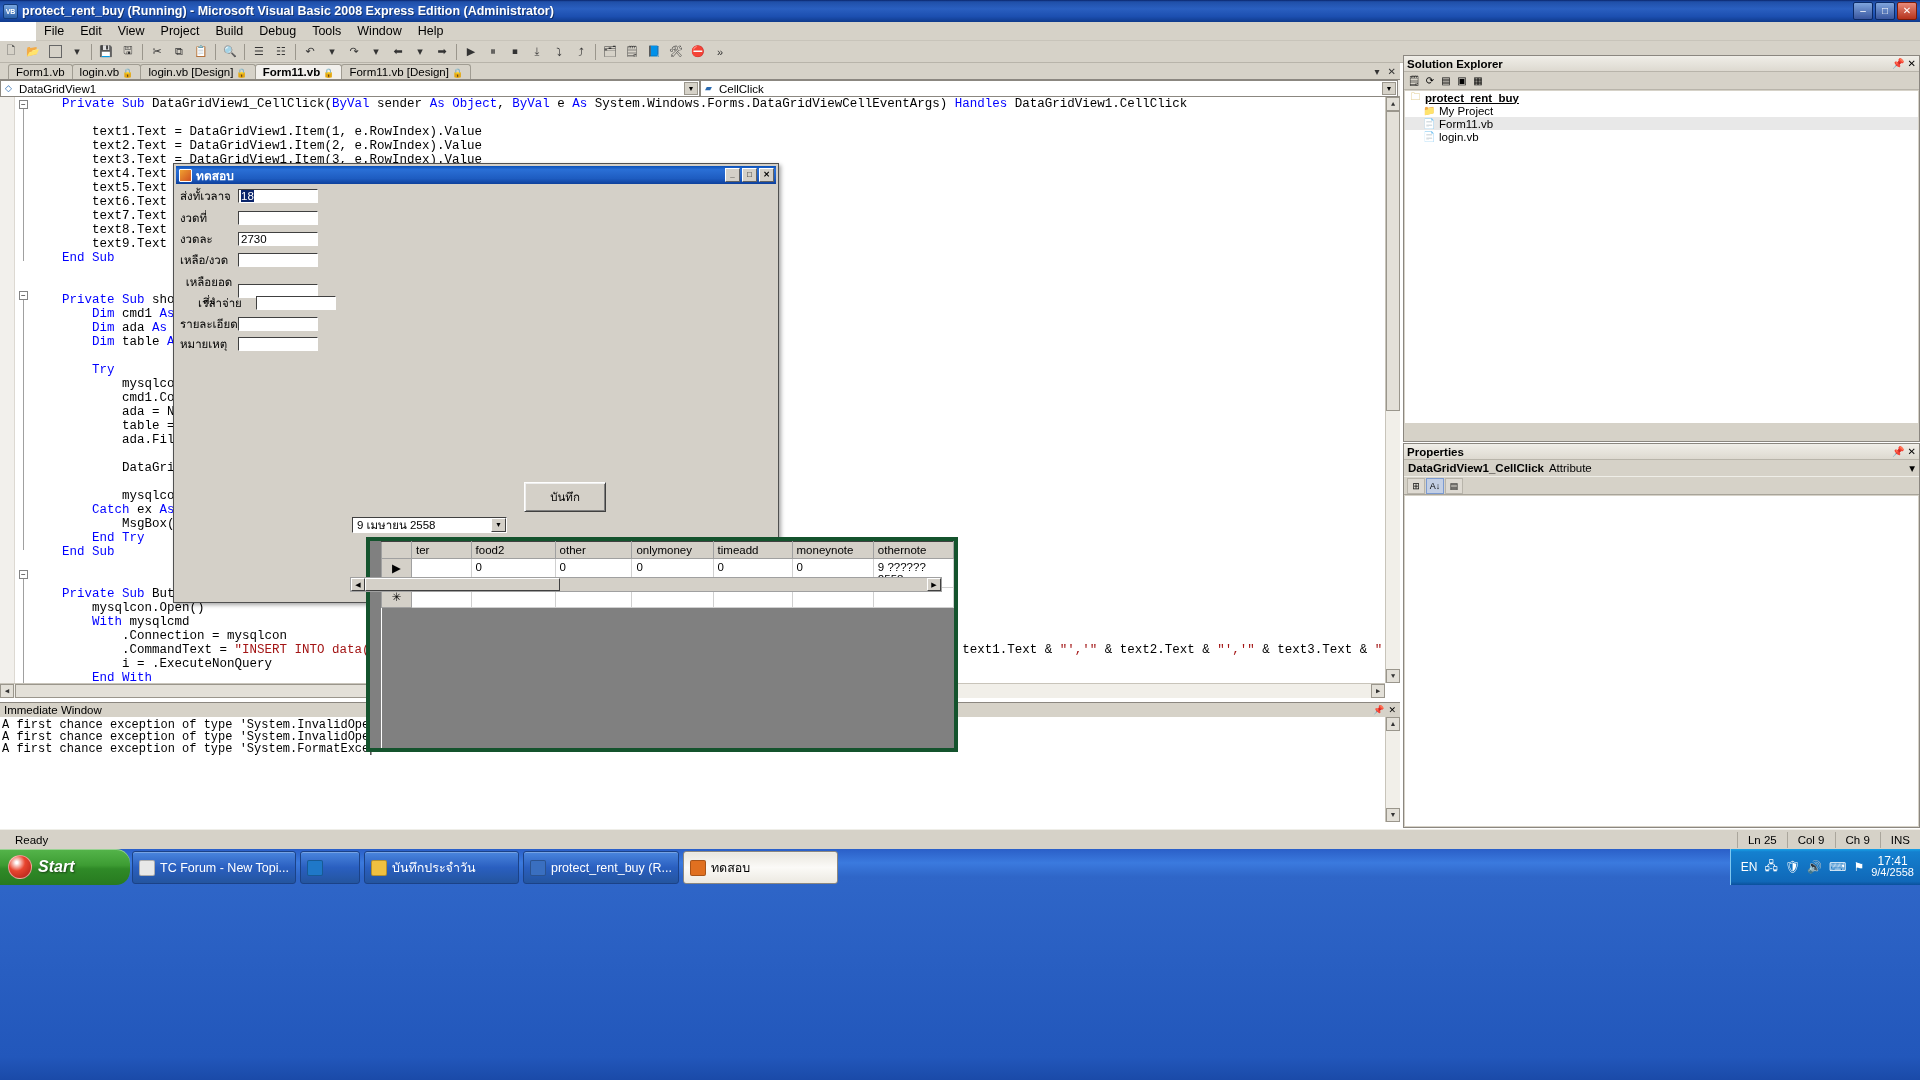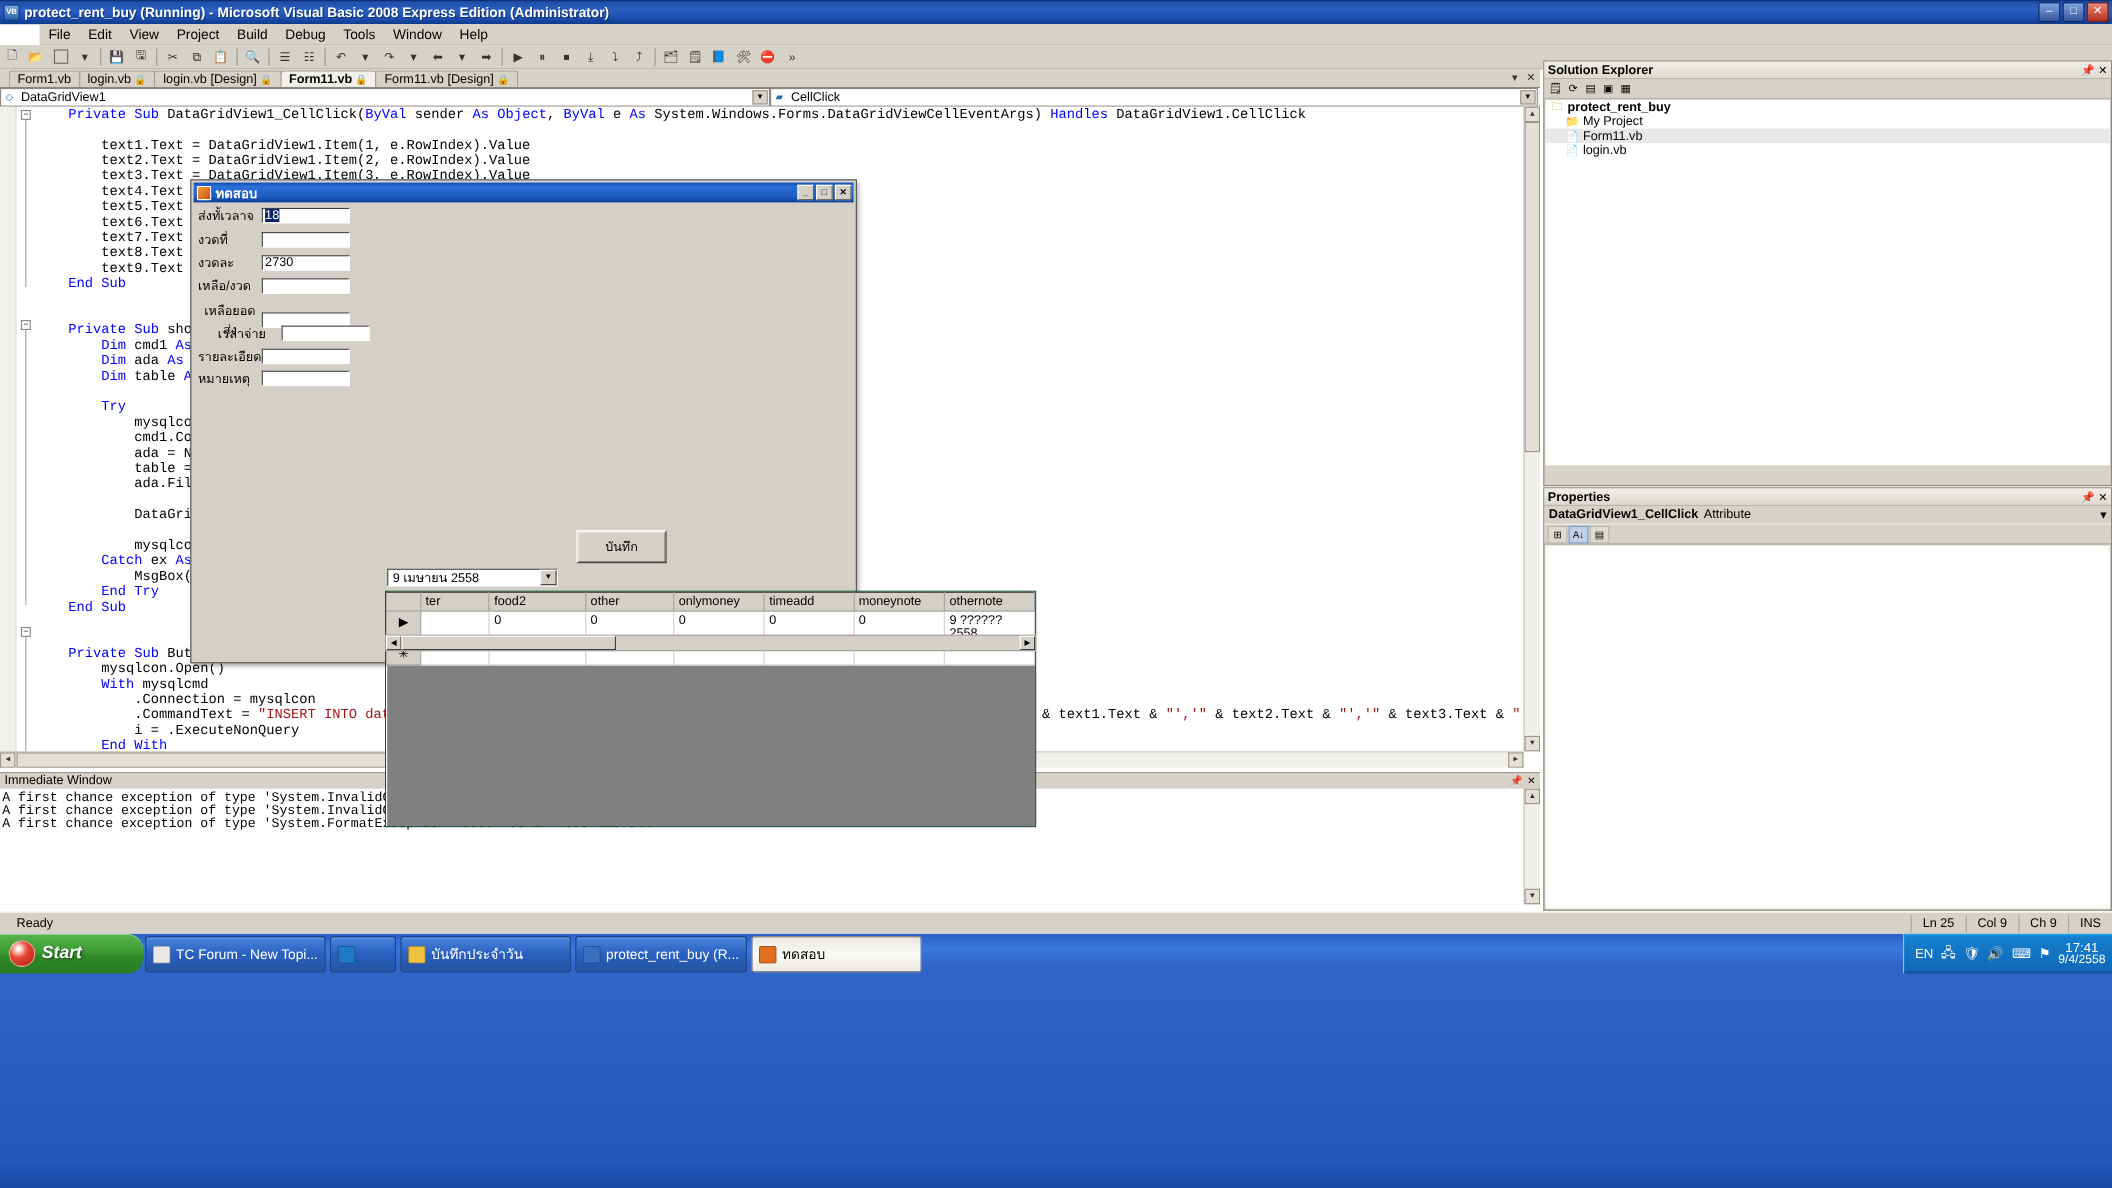--- a/index.html
+++ b/index.html
@@ -290,22 +290,22 @@
     position:absolute; left:178px; top:353px; width:155px; height:16px;
     background:#fff; border:1px solid; border-color:#404040 #fff #fff #404040;
     display:flex; align-items:center; font-size:11.5px; padding-left:4px;
   }
   #datepick .dp-arrow{
     margin-left:auto; width:15px;height:14px; background:#d4d0c8;
     border:1px solid; border-color:#fff #404040 #404040 #fff;
     font-size:7px; text-align:center; line-height:12px;
   }
   #dgv{
-    position:absolute; left:176px; top:373px; width:592px; height:215px;
-    background:#808080; border:1px solid #14532d; overflow:hidden;
+    position:absolute; left:192px; top:373px; width:592px; height:215px;
+    background:#808080; border:4px solid #14532d; overflow:hidden;padding-left:11px;
   }
   #dgv table{ border-collapse:collapse; background:#fff; font-size:11.5px; table-layout:fixed;}
   #dgv th{
     background:#d4d0c8; border:1px solid #a0a0a0;
     border-top:1px solid #404040;
     font-weight:normal; text-align:left; padding:2px 4px; height:16px;
     font-size:11.5px;
   }
   #dgv td{
     background:#fff; border:1px solid #d0d0d0; padding:2px 4px; height:20px;
@@ -456,21 +456,21 @@
   <div class="pnl-toolbar">
     <div class="tb">🗒</div>
     <div class="tb">⟳</div>
     <div class="tb">▤</div>
     <div class="tb">▣</div>
     <div class="tb">▦</div>
   </div>
   <div class="treebody">
       <div class="trow" style="padding-left: 4px;">
         <span class="ti" style="color: rgb(200, 160, 48);">🗀</span>
-        <span style="font-weight: bold;">protect_rent_buy</span>
+        <span style="font-weight: bold; text-decoration: underline;">protect_rent_buy</span>
       </div>
       <div class="trow" style="padding-left: 18px;">
         <span class="ti" style="color: rgb(200, 160, 48);">📁</span>
         <span>My Project</span>
       </div>
       <div class="trow" style="padding-left: 18px; background: rgb(232, 232, 232);">
         <span class="ti" style="color: rgb(42, 106, 176);">📄</span>
         <span>Form11.vb</span>
       </div>
       <div class="trow" style="padding-left: 18px;">

